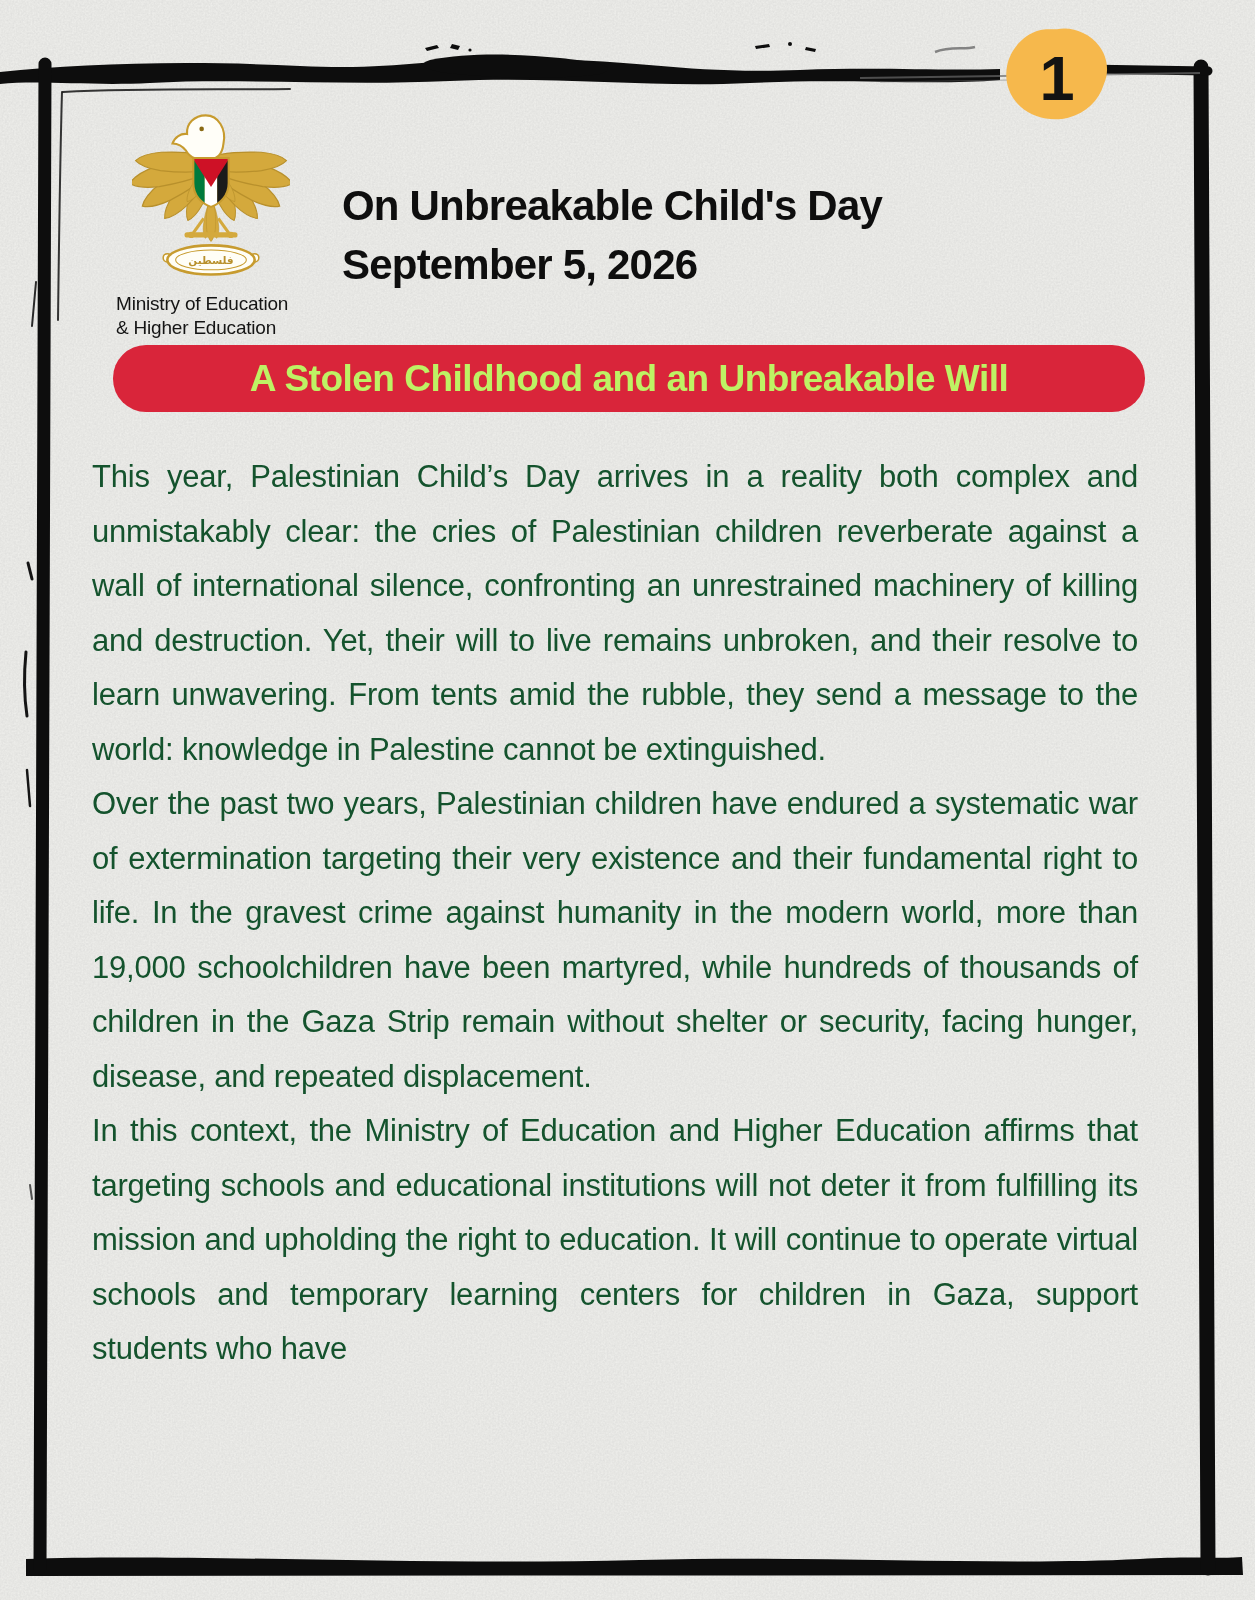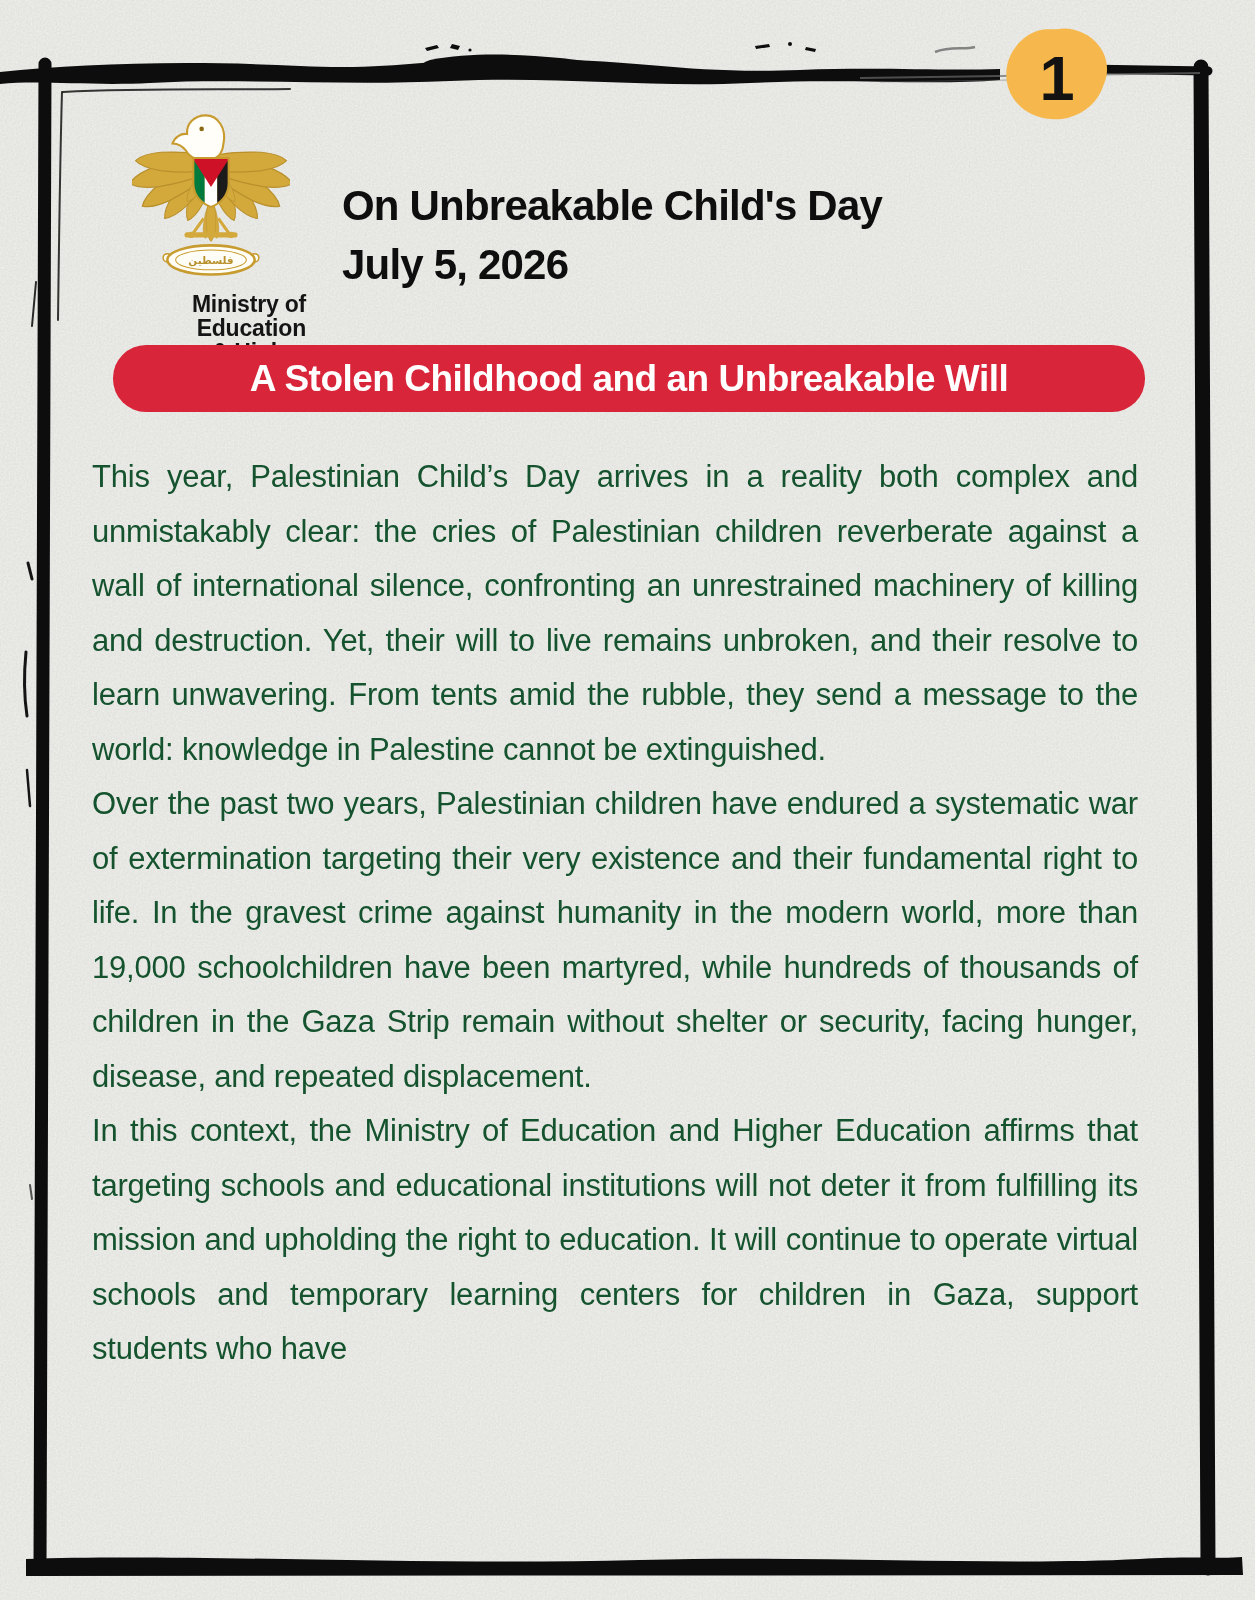--- a/index.html
+++ b/index.html
@@ -13,40 +13,40 @@
   .texture-svg{position:absolute;inset:0;mix-blend-mode:multiply;pointer-events:none;}
   .frame-svg{position:absolute;inset:0;pointer-events:none;}
 
   .badge{
     position:absolute;left:1001px;top:26px;width:112px;height:98px;z-index:6;
   }
   .badge svg{width:100%;height:100%;display:block;}
 
   .logo{
     position:absolute;left:116px;top:106px;width:190px;z-index:4;
-    text-align:right;
+    text-align:left;
   }
   .logo .emblem{display:block;margin:0 auto;}
   .ministry-name{
     margin-top:4px;
-    font-weight:bold;font-size:23px;line-height:24px;
+    font-weight:normal;font-size:19px;line-height:24px;
     color:#141414;letter-spacing:-0.2px;
   }
 
   .heading{
     position:absolute;left:342px;top:176px;z-index:4;
     font-weight:bold;font-size:42px;line-height:59px;
     color:#0e0e0e;letter-spacing:-0.8px;
   }
 
   .banner{
     position:absolute;left:113px;top:345px;width:1032px;height:67px;z-index:4;
     background:#d9253a;border-radius:33px;
     display:flex;align-items:center;justify-content:center;
-    color:#ffffff;font-weight:bold;font-size:37px;letter-spacing:-0.5px;
+    color:#bef264;font-weight:bold;font-size:37px;letter-spacing:-0.5px;
   }
 
   .bodytext{
     position:absolute;left:92px;top:450px;width:1046px;z-index:4;
     font-size:31px;line-height:54.5px;color:#14532d;
     text-align:justify;letter-spacing:-0.2px;
   }
   .bodytext p{margin:0;padding:0;}
 </style>
 </head>
@@ -168,21 +168,21 @@
       <text x="75" y="152" text-anchor="middle" font-family="DejaVu Sans, sans-serif" font-size="10" font-weight="bold" fill="#B8902C">فلسطين</text>
     </svg>
     <div class="ministry-name">
       <div>Ministry of Education</div>
       <div>&amp; Higher Education</div>
     </div>
   </div>
 
   <div class="heading">
     <div>On Unbreakable Child's Day</div>
-    <div>July 5, 2026</div>
+    <div>September 5, 2026</div>
   </div>
 
   <div class="banner">
     <span>A Stolen Childhood and an Unbreakable Will</span>
   </div>
 
   <div class="bodytext">
     <p>This year, Palestinian Child’s Day arrives in a reality both complex and unmistakably clear: the cries of Palestinian children reverberate against a wall of international silence, confronting an unrestrained machinery of killing and destruction. Yet, their will to live remains unbroken, and their resolve to learn unwavering. From tents amid the rubble, they send a message to the world: knowledge in Palestine cannot be extinguished.</p>
     <p>Over the past two years, Palestinian children have endured a systematic war of extermination targeting their very existence and their fundamental right to life. In the gravest crime against humanity in the modern world, more than 19,000 schoolchildren have been martyred, while hundreds of thousands of children in the Gaza Strip remain without shelter or security, facing hunger, disease, and repeated displacement.</p>
     <p>In this context, the Ministry of Education and Higher Education affirms that targeting schools and educational institutions will not deter it from fulfilling its mission and upholding the right to education. It will continue to operate virtual schools and temporary learning centers for children in Gaza, support students who have</p>

